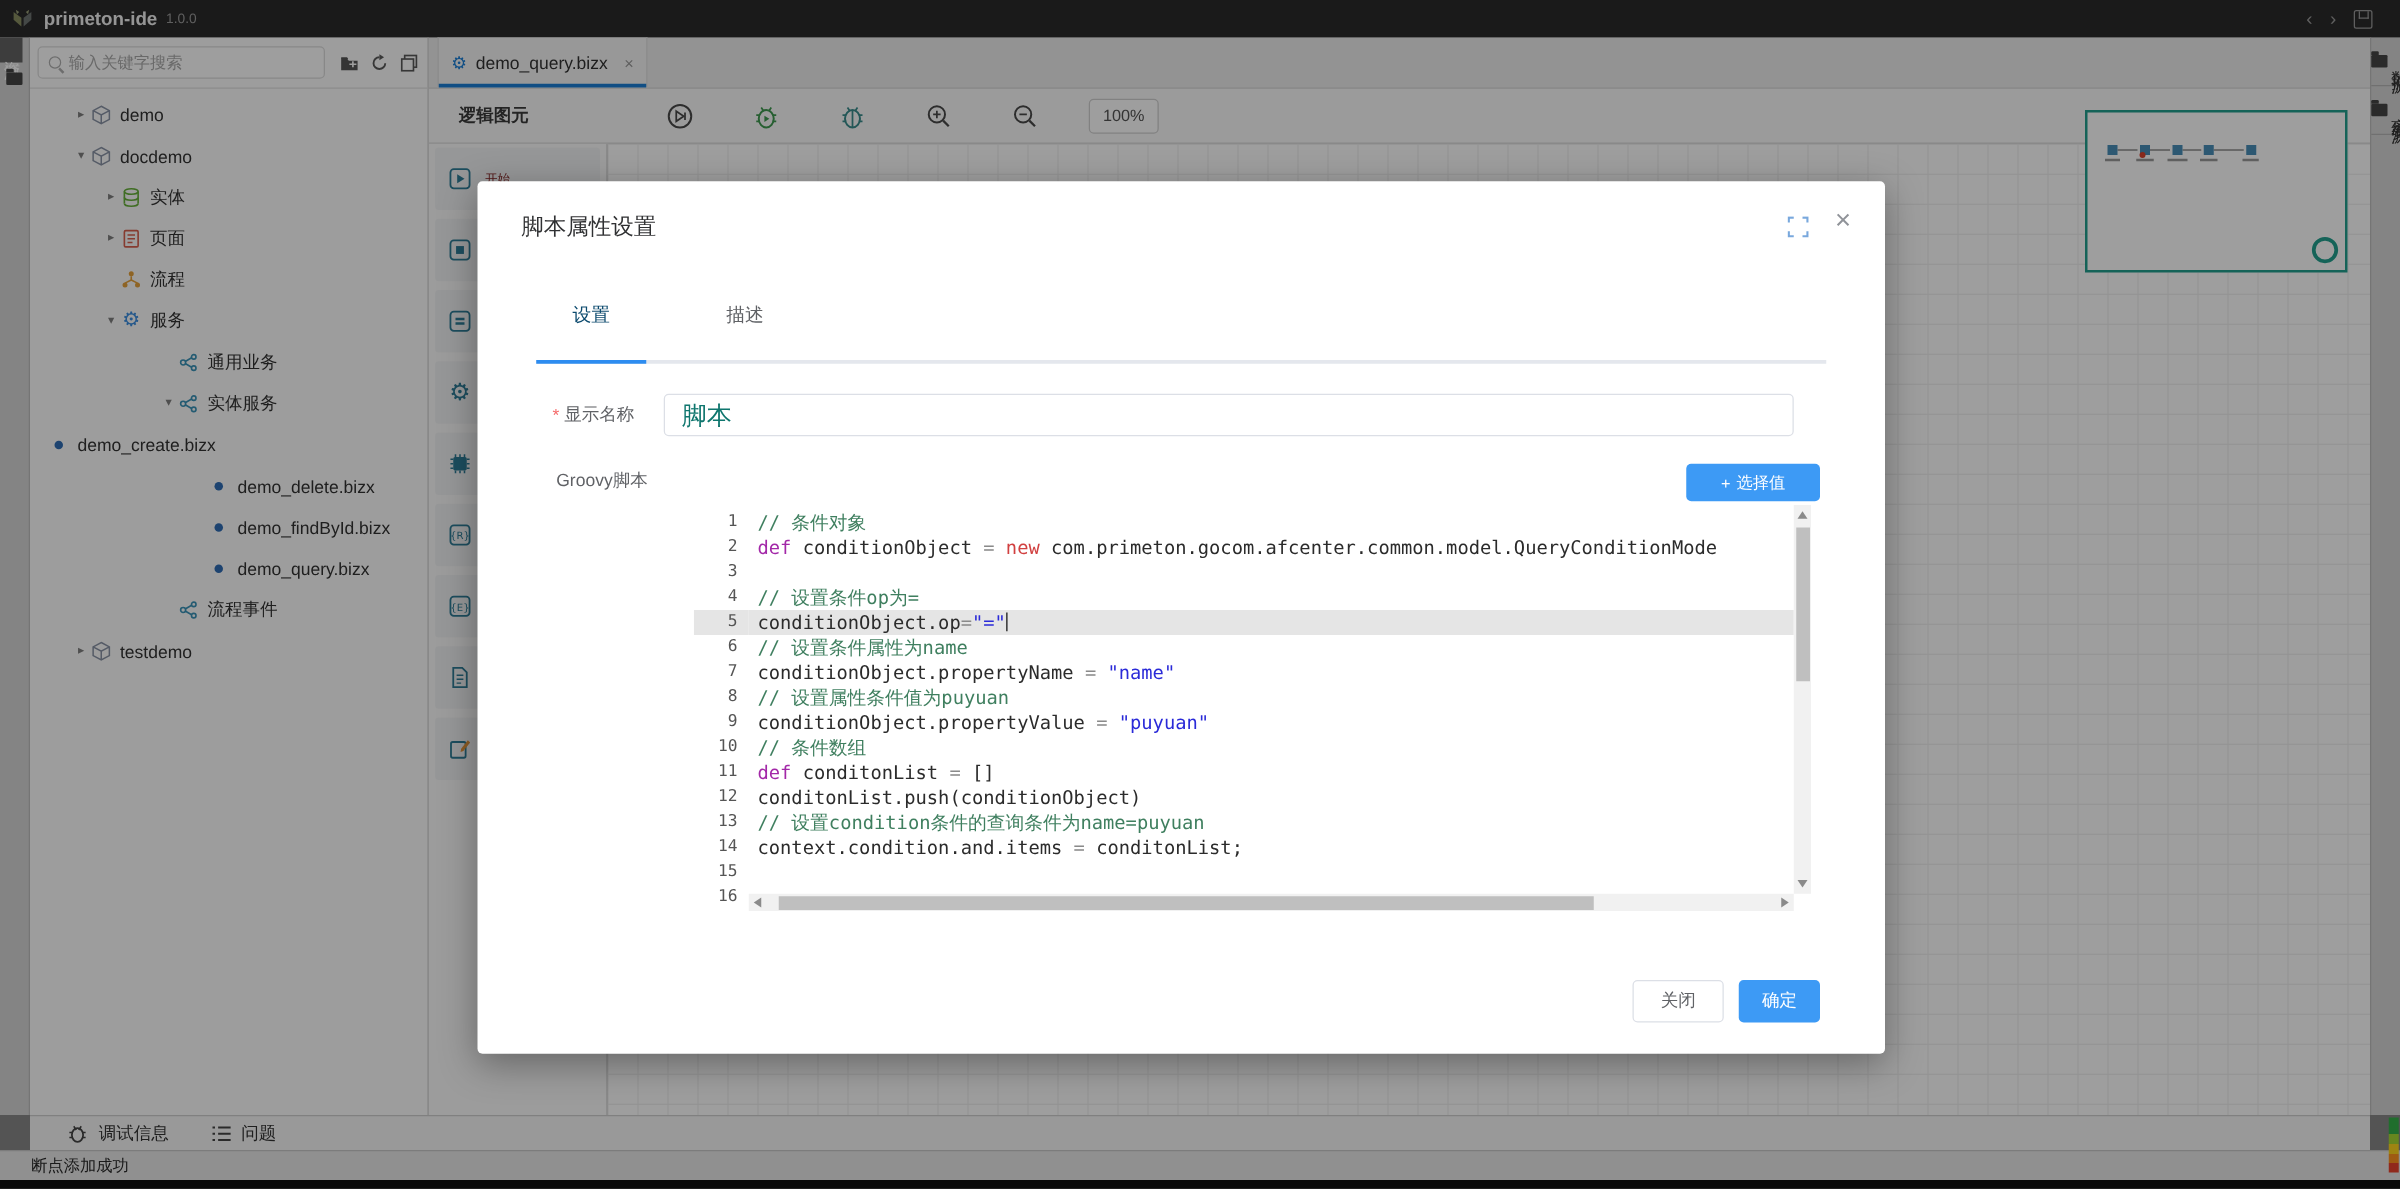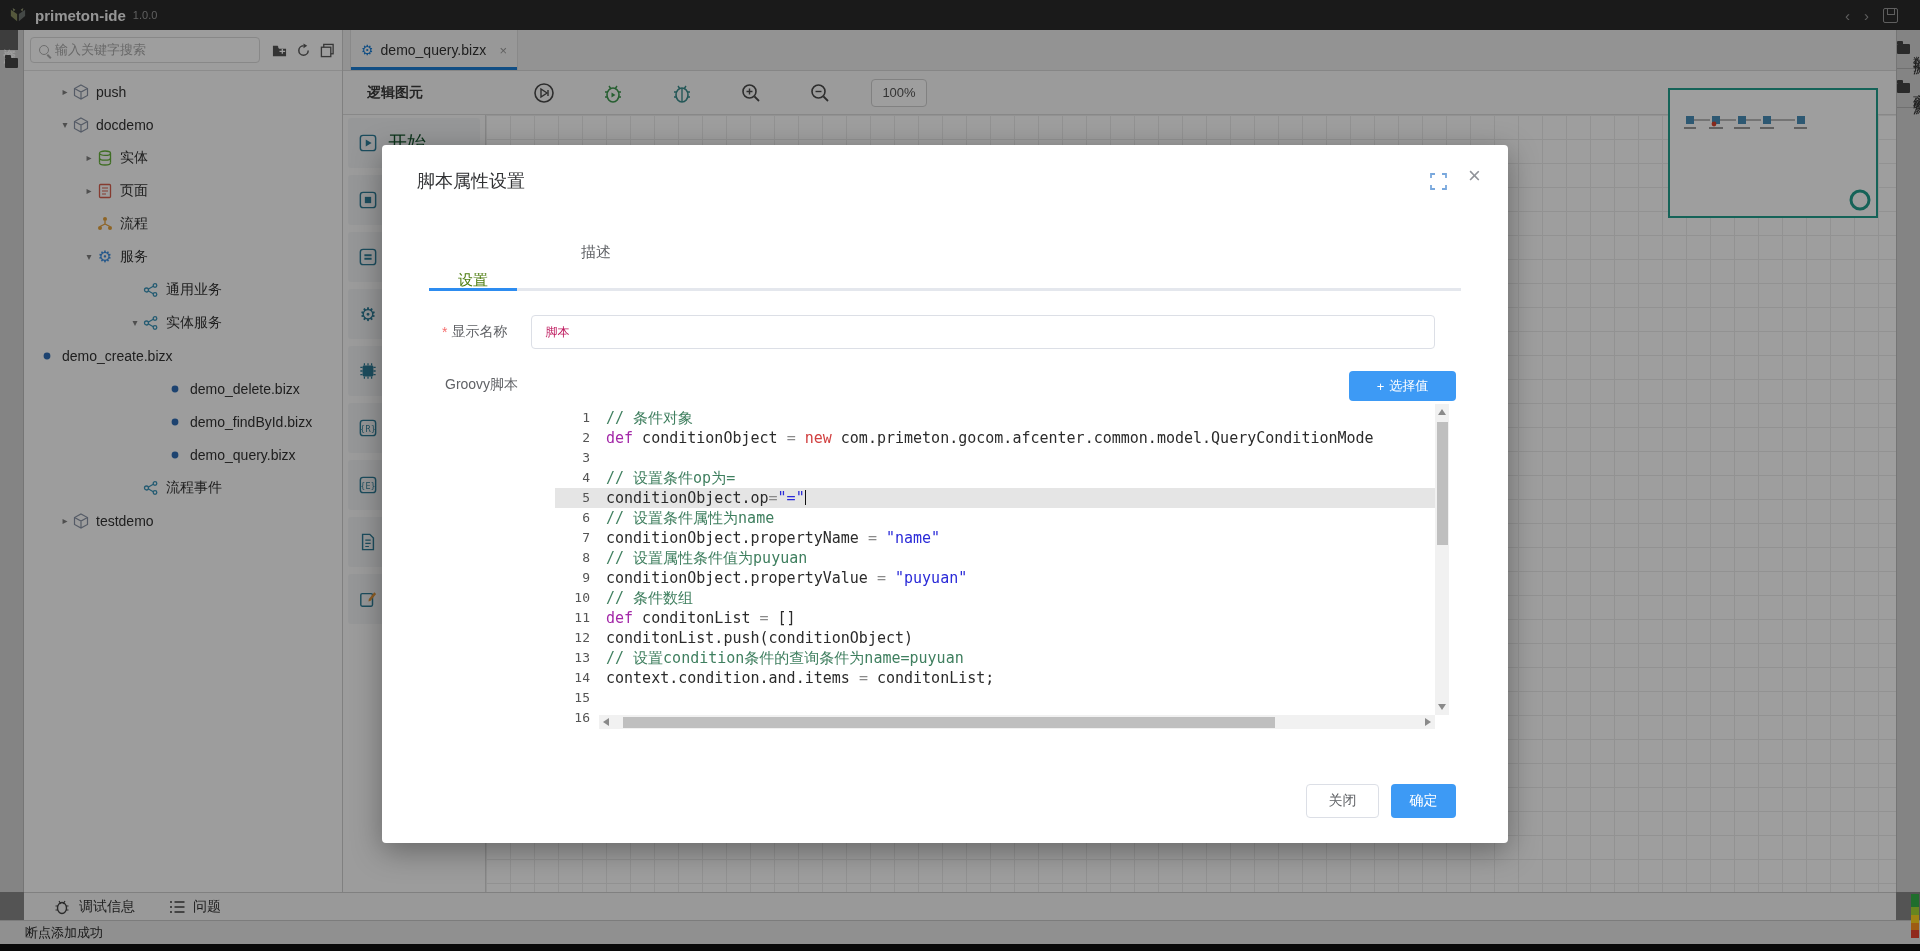--- a/index.html
+++ b/index.html
@@ -55,21 +55,21 @@
 
   #toolbar { left:343px; top:71px; width:1553px; height:44px; background:#fbfbfb; border-bottom:1px solid #dcdcdc; z-index:1; display:flex; align-items:center; }
   #palette-header { width:143px; font-size:14px; font-weight:bold; color:#3a3a3a; padding-left:24px; }
   .tb-ico { margin-left:47px; width:22px; height:22px; display:flex; align-items:center; justify-content:center; }
   #zoom-level-box { margin-left:40px; width:56px; height:28px; border:1px solid #d0d0d0; border-radius:4px; background:#fff;
     display:flex; align-items:center; justify-content:center; font-size:13px; color:#555; }
 
   #palette { left:343px; top:115px; width:143px; height:777px; background:#fcfcfc; border-right:1px solid #d8d8d8; z-index:1; padding-top:3px; }
   .pal-item { margin:0 5px 7px 5px; height:50px; background:#f3f4f5; border-radius:3px; display:flex; align-items:center; padding-left:10px; gap:10px; }
   .pal-ico { width:20px; height:20px; color:#2e7d98; display:flex; align-items:center; justify-content:center; flex:0 0 20px; }
-  .pal-label { font-size:19px; color:#14532d; white-space:nowrap; }
+  .pal-label { font-size:10px; color:#7f1d1d; white-space:nowrap; }
 
   #canvas { left:486px; top:115px; width:1410px; height:777px; z-index:0; background:#fff;
     background-image:linear-gradient(#ececec 1px, transparent 1px), linear-gradient(90deg, #ececec 1px, transparent 1px);
     background-size:24px 24px; }
   #minimap { left:1668px; top:88px; width:210px; height:130px; background:#fff; border:2px solid #23a08f; z-index:2; }
 
   
   #bottom-bar { left:24px; top:892px; width:1872px; height:28px; background:#f7f7f7; border-top:1px solid #cfcfcf; z-index:1;
     display:flex; align-items:center; gap:34px; padding-left:30px; font-size:14px; color:#333; }
   .bb-item { display:flex; align-items:center; gap:8px; }
@@ -80,29 +80,29 @@
     background:linear-gradient(#35b24a 0 30%, #a6d832 30% 48%, #ffd51e 48% 66%, #ff9420 66% 82%, #e8432e 82% 100%); }
 
   
   #overlay { left:0; top:0; width:1920px; height:951px; background:rgba(0,0,0,0.38); z-index:50; }
   #dialog { left:382px; top:145px; width:1126px; height:698px; background:#fff; border-radius:4px; z-index:100;
     box-shadow:0 8px 30px rgba(0,0,0,0.35); }
   #dlg-title { left:35px; top:24px; font-size:18px; color:#303133; }
   #dlg-expand { left:1048px; top:28px; width:17px; height:17px; color:#79a8dd; }
   #dlg-close { left:1086px; top:20px; font-size:22px; color:#909399; line-height:1; }
   .dlg-tab { top:98px; font-size:15px; }
-  #dlg-tab-settings { left:47px; width:88px; text-align:center; color:#4d7c0f;margin-top:28px; }
+  #dlg-tab-settings { left:47px; width:88px; text-align:center; color:#0c4a6e; }
   #dlg-tab-desc { left:170px; width:88px; text-align:center; color:#606266; }
   #tab-track { left:47px; top:143px; width:1032px; height:3px; background:#e4e7ed; }
   #tab-ink { left:47px; top:143px; width:88px; height:3px; background:#2d8cf0; }
 
   #fld-row { left:60px; top:170px; display:flex; align-items:center; }
   .req-star { color:#f56c6c; font-size:14px; margin-right:4px; }
   #fld-label { font-size:14px; color:#606266; margin-right:24px; }
-  #fld-input { width:904px; height:34px; border:1px solid #dcdfe6; border-radius:4px; font-size:12px; color:#be185d;
+  #fld-input { width:904px; height:34px; border:1px solid #dcdfe6; border-radius:4px; font-size:20px; color:#0f766e;
     display:flex; align-items:center; padding-left:13px; background:#fff; }
 
   #groovy-label { left:63px; top:231px; font-size:14px; color:#606266; }
   #choose-btn { left:967px; top:226px; width:107px; height:30px; background:#3d9af5; color:#fff; border-radius:4px;
     font-size:13px; display:flex; align-items:center; justify-content:center; gap:5px; }
 
   #code-editor { left:173px; top:259px; width:894px; height:325px; background:#fff; overflow:hidden;
     font-family:"DejaVu Sans Mono","Liberation Mono",monospace; font-size:15px; }
   #gutter { left:0; top:4px; width:44px; }
   .gut-num { height:20px; line-height:20px; text-align:right; padding-right:9px; color:#555; font-size:13px; }
@@ -188,21 +188,21 @@
     </div>
   </div>
   <div id="tree">
       <div class="tree-row" style="padding-left: 34px;">
         <span class="tree-arrow">▸</span>
         <span class="tree-ico">
           <svg viewBox="0 0 16 16" width="16" height="16">
             <path d="M8 1 L14.5 4.5 V11.5 L8 15 L1.5 11.5 V4.5 Z M1.5 4.5 L8 8 L14.5 4.5 M8 8 V15" fill="none" stroke="#8a94a6" stroke-width="1.2"></path>
           </svg>
         </span>
-        <span class="tree-label">push</span>
+        <span class="tree-label">demo</span>
       </div>
       <div class="tree-row" style="padding-left: 34px;">
         <span class="tree-arrow">▾</span>
         <span class="tree-ico">
           <svg viewBox="0 0 16 16" width="16" height="16">
             <path d="M8 1 L14.5 4.5 V11.5 L8 15 L1.5 11.5 V4.5 Z M1.5 4.5 L8 8 L14.5 4.5 M8 8 V15" fill="none" stroke="#8a94a6" stroke-width="1.2"></path>
           </svg>
         </span>
         <span class="tree-label">docdemo</span>
       </div>

